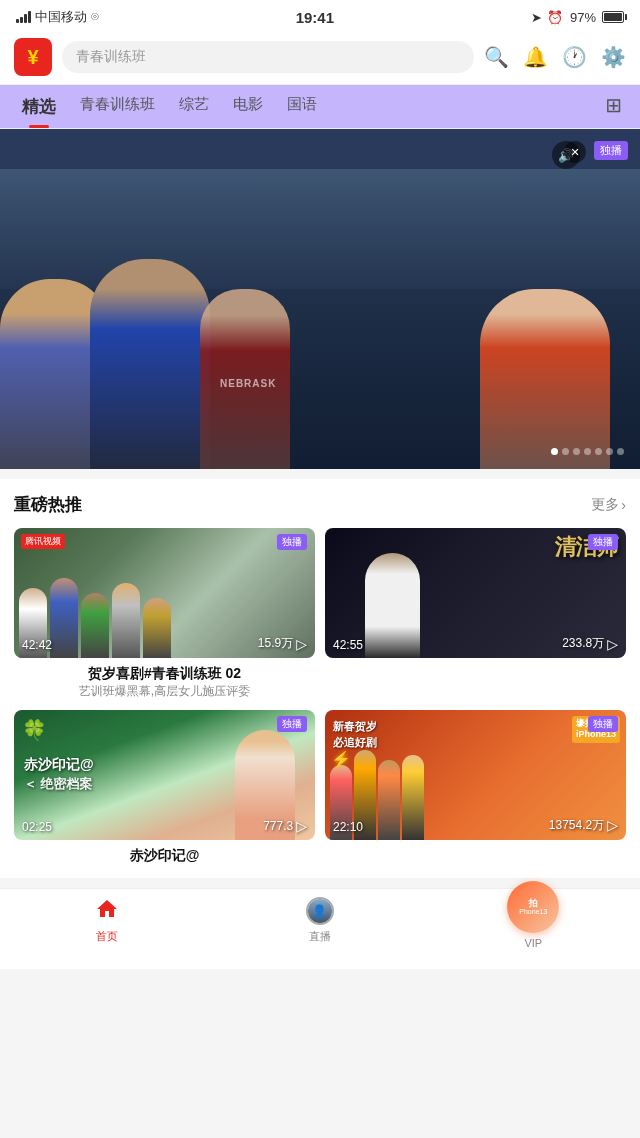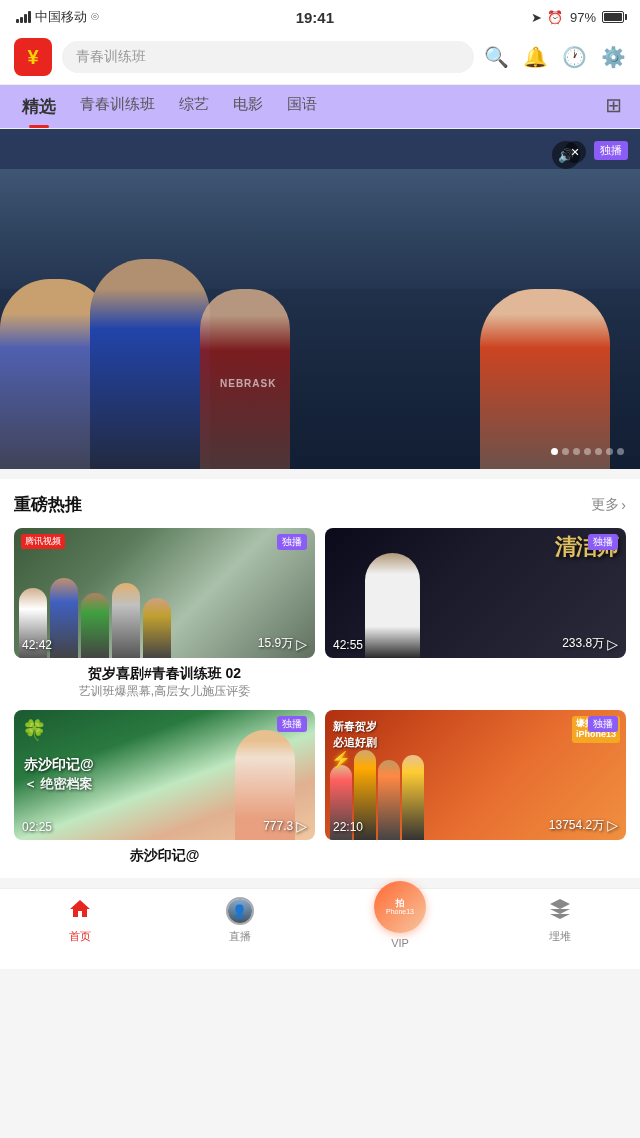--- a/index.html
+++ b/index.html
@@ -499,23 +499,15 @@
   <div class="nav-item" style="align-items:center;">
     <div class="vip-btn">
       <div style="display:flex;flex-direction:column;align-items:center;justify-content:center;">
         <span style="color:#fff;font-size:9px;font-weight:bold;line-height:1;">拍</span>
         <span style="color:#fff;font-size:7px;line-height:1;">Phone13</span>
       </div>
     </div>
     <div class="nav-item-label">VIP</div>
   </div>
 
-  <div class="nav-item">
-    <div class="nav-item-icon">
-      <svg width="24" height="24" viewBox="0 0 24 24" fill="#888">
-        <path d="M12 2L2 7l10 5 10-5-10-5zM2 17l10 5 10-5M2 12l10 5 10-5"></path>
-      </svg>
-    </div>
-    <div class="nav-item-label">埋堆</div>
-  </div>
 
 
 </div>
 
 </body></html>

